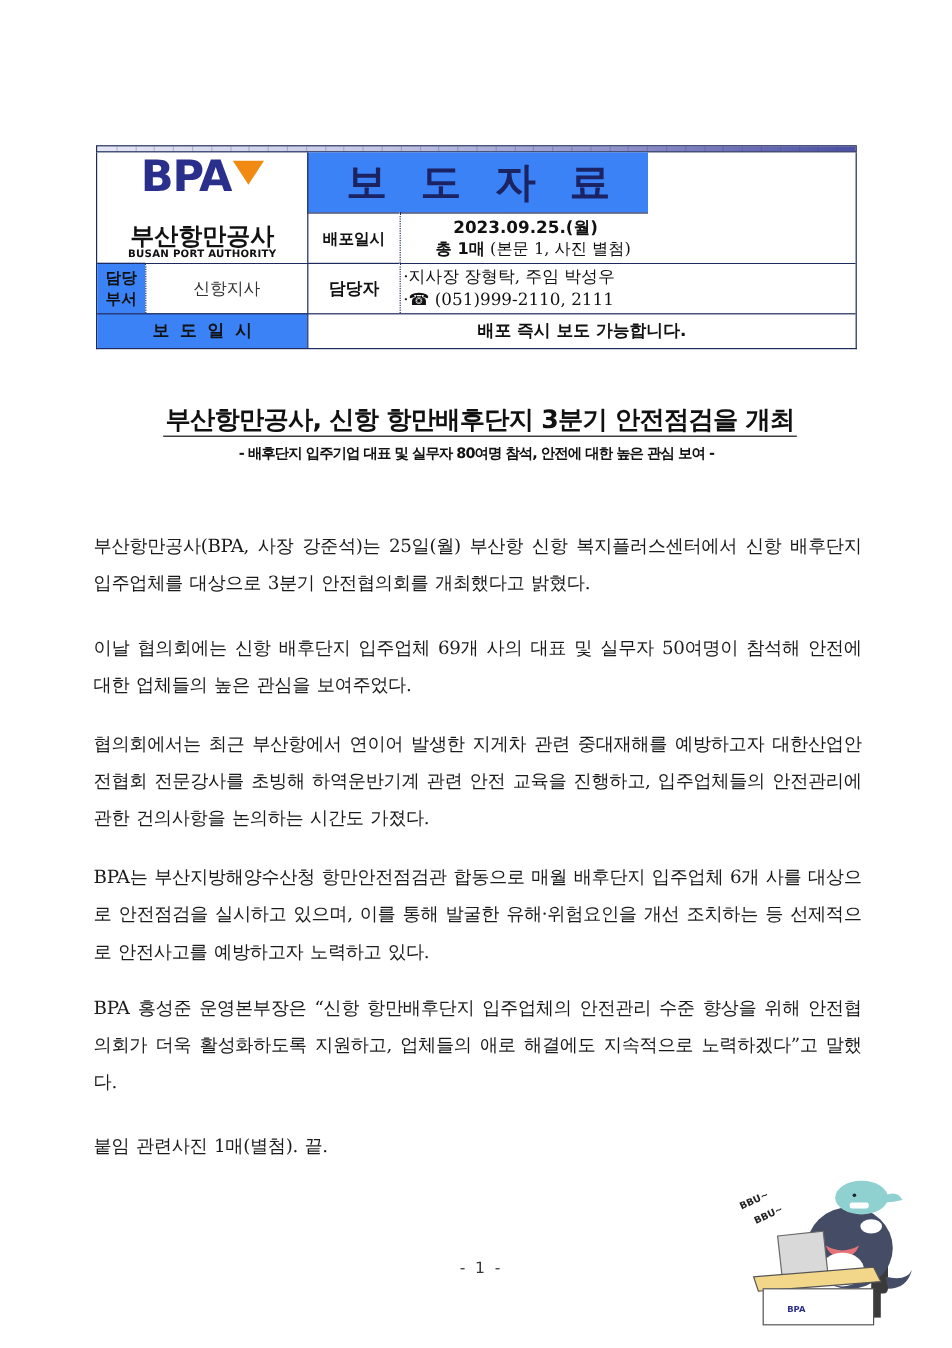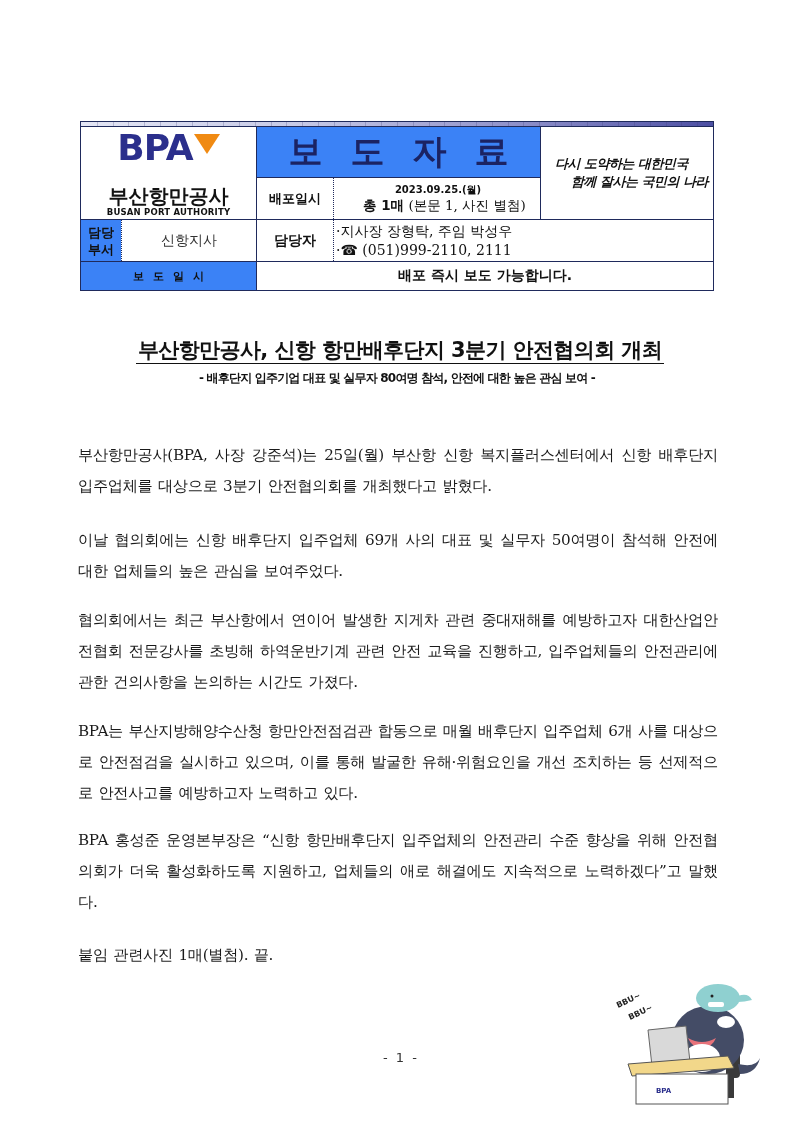--- a/index.html
+++ b/index.html
@@ -30,31 +30,31 @@
     .title-cell { left: 175px; top: 0; width: 284px; height: 50px; }
     .title-cell span { font-family: "DejaVu Sans", sans-serif; font-weight: bold; font-size: 34px; color: #1b2363; letter-spacing: 28px; margin-right: -28px; }
 
     .slogan { left: 459px; top: 0; width: 173px; height: 92px; flex-direction: column; align-items: flex-start; padding-left: 14px; }
     .slogan div { font-family: "DejaVu Sans", sans-serif; font-weight: bold; font-size: 13px; color: #111; font-style: italic; line-height: 18px; letter-spacing: -0.5px; }
     .slogan .l2 { padding-left: 16px; }
 
     .lbl { font-family: "DejaVu Sans", sans-serif; font-weight: bold; font-size: 13px; color: #111; }
     .dist-lbl { left: 175px; top: 50px; width: 77px; height: 42px; }
     .dist-val { left: 252px; top: 50px; width: 207px; height: 42px; flex-direction: column; align-items: flex-start; padding-left: 2px; }
-    .dist-date { font-family: "DejaVu Sans", sans-serif; font-weight: bold; font-size: 10px; align-self: center; }
+    .dist-date { font-family: "DejaVu Sans", sans-serif; font-weight: bold; font-size: 14px; align-self: center; }
     .dist-pages { font-size: 13.5px; }
     .dist-pages b { font-family: "DejaVu Sans", sans-serif; font-weight: bold; margin-left: 27px; }
 
     .dept-lbl { left: 0; top: 92px; width: 40px; height: 42px; flex-direction: column; line-height: 17px; }
     .dept-val { left: 40px; top: 92px; width: 135px; height: 42px; font-size: 14px; color: #333; }
     .mgr-lbl { left: 175px; top: 92px; width: 77px; height: 42px; font-size: 14px; }
     .mgr-val { left: 252px; top: 92px; width: 380px; height: 42px; flex-direction: column; align-items: flex-start; justify-content: center; padding-left: 2px; font-size: 14px; line-height: 19px; }
 
     .rel-lbl { left: 0; top: 134px; width: 175px; height: 29px; }
-    .rel-lbl span { letter-spacing: 9px; font-size: 11px; margin-right: -9px; }
+    .rel-lbl span { letter-spacing: 9px; font-size: 14px; margin-right: -9px; }
     .rel-val { left: 175px; top: 134px; width: 457px; height: 29px; font-size: 14px; }
 
     
     .headline { position: absolute; left: 80px; top: 336px; width: 640px; text-align: center; }
     .headline span { font-family: "DejaVu Sans", sans-serif; font-weight: bold; font-size: 21px; color: #111; letter-spacing: -0.6px; border-bottom: 1.5px solid #111; padding: 0 2px 1px; }
     .subhead { position: absolute; left: 72px; top: 370px; width: 650px; text-align: center;
       font-family: "DejaVu Sans", sans-serif; font-weight: bold; font-size: 12px; color: #111; letter-spacing: -0.8px; }
 
     
     .para { position: absolute; left: 78px; width: 640px; font-size: 15.2px; line-height: 31px; color: #1a1a1a; text-align: justify; letter-spacing: -0.3px; word-spacing: 1px; }
@@ -117,24 +117,20 @@
       <span class="logo-tri"></span>
     </div>
     <div class="logo-kr">부산항만공사</div>
     <div class="logo-en">BUSAN PORT AUTHORITY</div>
   </div>
 
   <div class="cell title-cell lav bl">
     <span>보도자료</span>
   </div>
 
-  <div class="cell slogan bl">
-    <div>다시 도약하는 대한민국</div>
-    <div class="l2">함께 잘사는 국민의 나라</div>
-  </div>
 
   <div class="cell dist-lbl bl bt lbl">배포일시</div>
   <div class="cell dist-val dl bt">
     <div class="dist-date">2023.09.25.(월)</div>
     <div class="dist-pages"><b>총 1매</b><span> (본문 1, 사진 별첨)</span></div>
   </div>
 
   <div class="cell dept-lbl lav bt lbl">
     <span>담당</span>
     <span>부서</span>
@@ -145,21 +141,21 @@
     <div>·지사장 장형탁, 주임 박성우</div>
     <div><span>·☎ </span><span>(051)999-2110, 2111</span></div>
   </div>
 
   <div class="cell rel-lbl lav bt lbl">
     <span>보도일시</span>
   </div>
   <div class="cell rel-val bl bt lbl">배포 즉시 보도 가능합니다.</div>
 </div>
 
-<div class="headline"><span>부산항만공사, 신항 항만배후단지 3분기 안전협의회 개최</span></div>
+<div class="headline"><span>부산항만공사, 신항 항만배후단지 3분기 안전점검을 개최</span></div>
 <div class="subhead">- 배후단지 입주기업 대표 및 실무자 80여명 참석, 안전에 대한 높은 관심 보여 -</div>
 
 <div class="para p1">부산항만공사(BPA, 사장 강준석)는 25일(월) 부산항 신항 복지플러스센터에서 신항 배후단지 입주업체를 대상으로 3분기 안전협의회를 개최했다고 밝혔다.</div>
 <div class="para p2">이날 협의회에는 신항 배후단지 입주업체 69개 사의 대표 및 실무자 50여명이 참석해 안전에 대한 업체들의 높은 관심을 보여주었다.</div>
 <div class="para p3">협의회에서는 최근 부산항에서 연이어 발생한 지게차 관련 중대재해를 예방하고자 대한산업안전협회 전문강사를 초빙해 하역운반기계 관련 안전 교육을 진행하고, 입주업체들의 안전관리에 관한 건의사항을 논의하는 시간도 가졌다.</div>
 <div class="para p4">BPA는 부산지방해양수산청 항만안전점검관 합동으로 매월 배후단지 입주업체 6개 사를 대상으로 안전점검을 실시하고 있으며, 이를 통해 발굴한 유해·위험요인을 개선 조치하는 등 선제적으로 안전사고를 예방하고자 노력하고 있다.</div>
 <div class="para p5">BPA 홍성준 운영본부장은 “신항 항만배후단지 입주업체의 안전관리 수준 향상을 위해 안전협의회가 더욱 활성화하도록 지원하고, 업체들의 애로 해결에도 지속적으로 노력하겠다”고 말했다.</div>
 <div class="para p6">붙임 관련사진 1매(별첨).  끝.</div>
 
 <svg class="mascot" viewBox="0 0 160 140" xmlns="http://www.w3.org/2000/svg">

